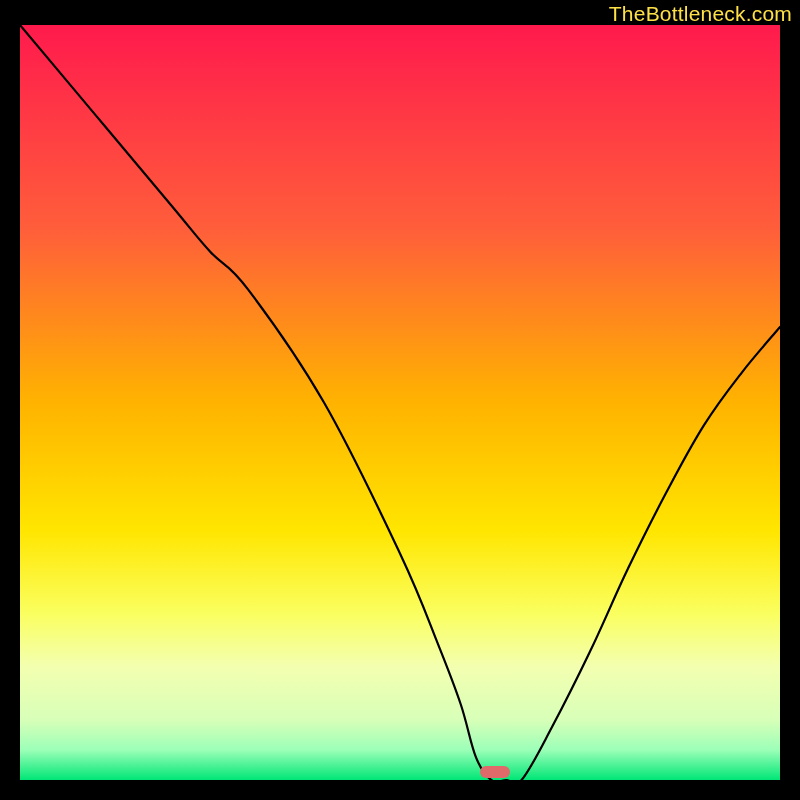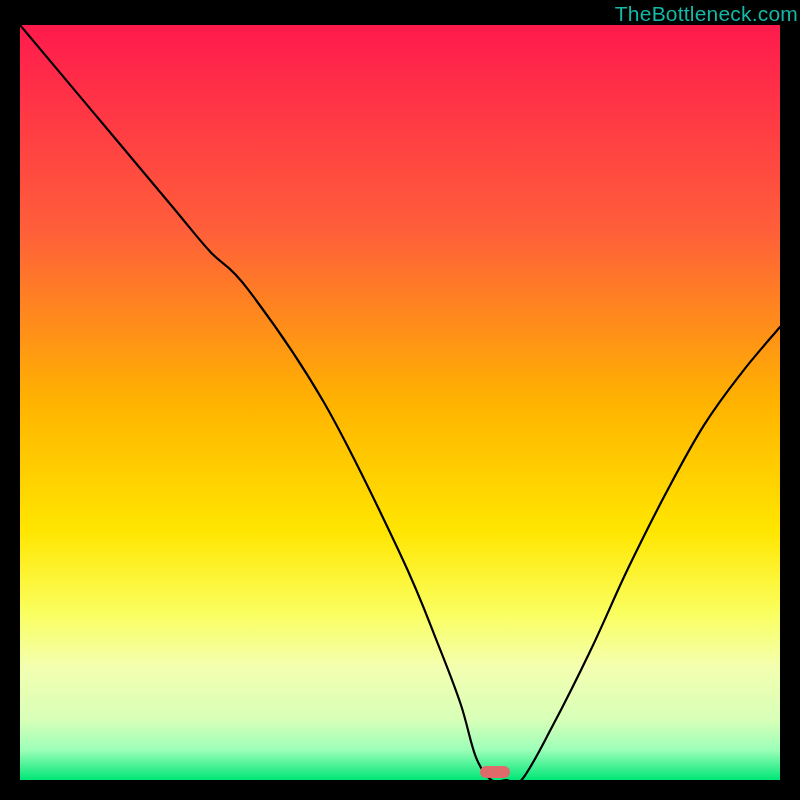--- a/index.html
+++ b/index.html
@@ -54,22 +54,22 @@
     position: absolute;
     height: 12px;
     width: 30px;
     background: #e06a6a;
     border-radius: 6px;
     transform: translate(-50%, -50%);
   }
   .watermark {
     position: absolute;
     top: 2px;
-    right: 2px;
-    color: #14b8a6;
+    right: 8px;
+    color: #fde047;
     font-size: 21px;
     font-weight: 500;
     letter-spacing: 0.2px;
     white-space: nowrap;
   }
 </style>
 </head>
 <body>
 
 <div class="frame">

